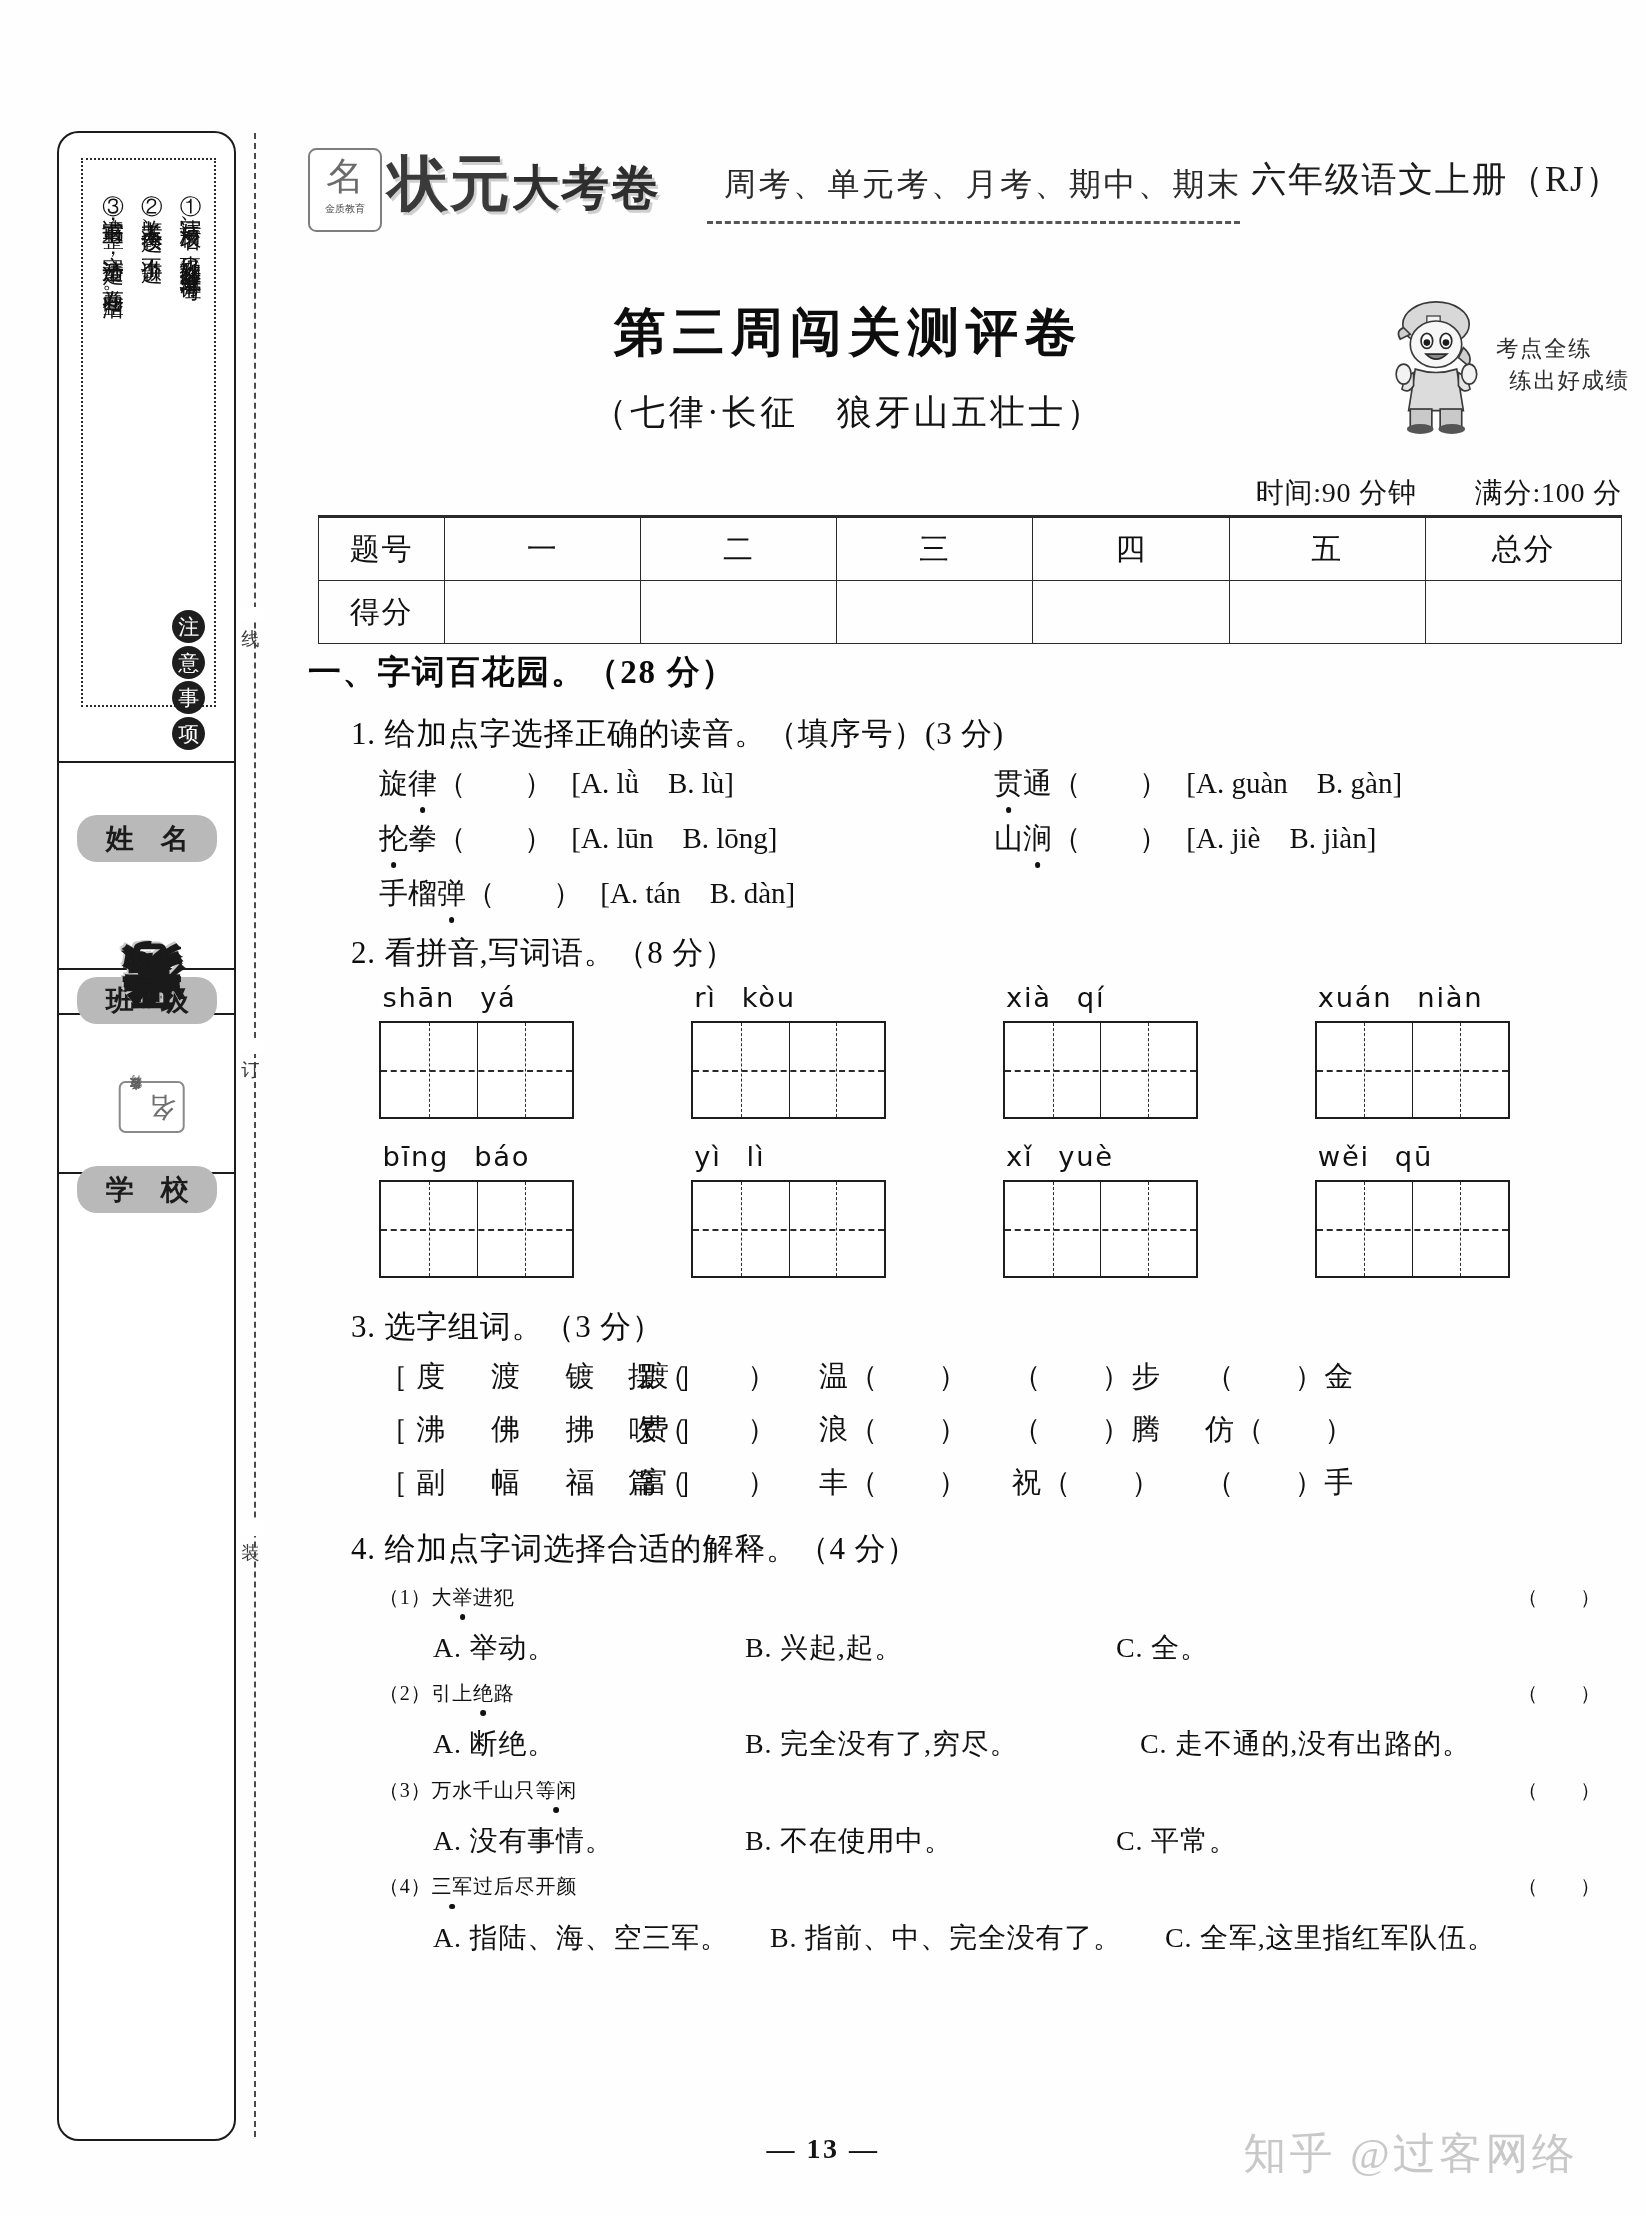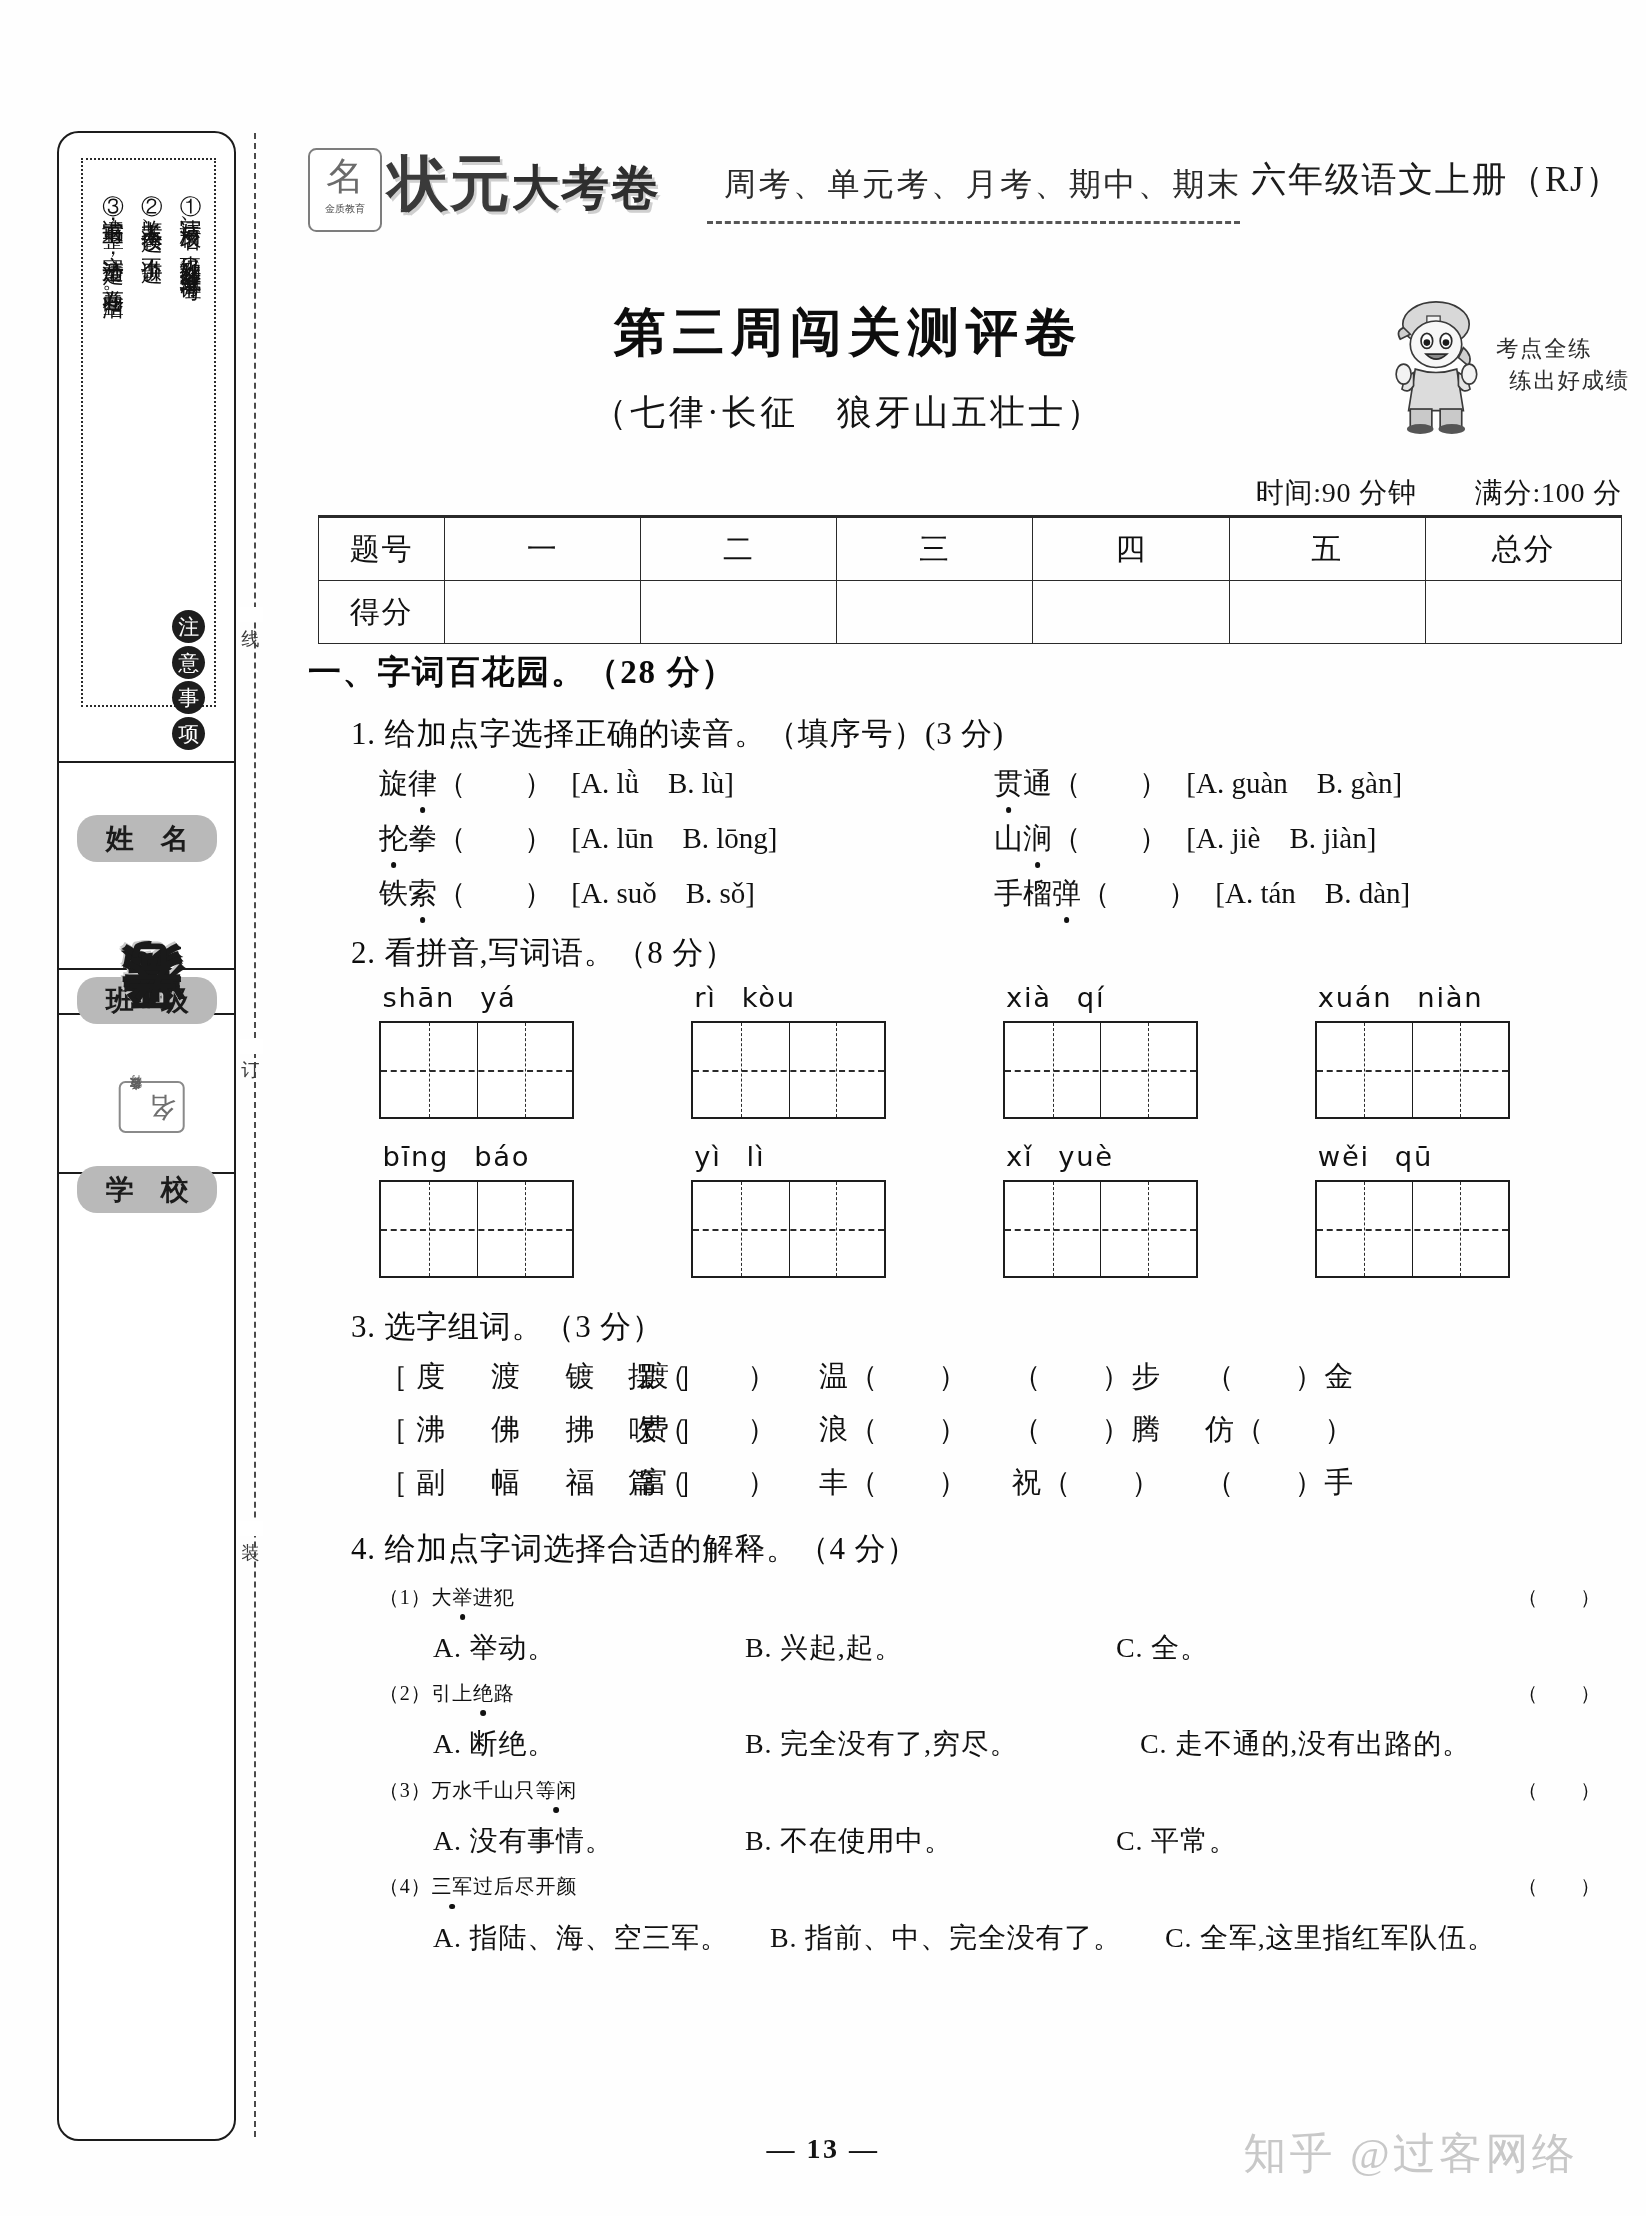--- a/index.html
+++ b/index.html
@@ -588,21 +588,20 @@
     <div class="pin-grid">
       <div class="pin-row">
         <div class="pin-cell"><span class="wordgrp"><span>旋</span><span class="dotted">律</span><span></span></span><span class="par">（　　）</span><span class="opts">[A. lǜ　B. lù]</span></div>
         <div class="pin-cell"><span class="wordgrp"><span></span><span class="dotted">贯</span><span>通</span></span><span class="par">（　　）</span><span class="opts">[A. guàn　B. gàn]</span></div>
       </div>
       <div class="pin-row">
         <div class="pin-cell"><span class="wordgrp"><span></span><span class="dotted">抡</span><span>拳</span></span><span class="par">（　　）</span><span class="opts">[A. lūn　B. lōng]</span></div>
         <div class="pin-cell"><span class="wordgrp"><span>山</span><span class="dotted">涧</span><span></span></span><span class="par">（　　）</span><span class="opts">[A. jiè　B. jiàn]</span></div>
       </div>
       <div class="pin-row">
-        <div class="pin-cell"><span class="wordgrp"><span>铁</span><span class="dotted">索</span><span></span></span><span class="par">（　　）</span><span class="opts">[A. suǒ　B. sǒ]</span></div>
         <div class="pin-cell"><span class="wordgrp"><span>手榴</span><span class="dotted">弹</span><span></span></span><span class="par">（　　）</span><span class="opts">[A. tán　B. dàn]</span></div>
       </div>
     </div>
 
     <div class="q-head"><span>2.</span> <span>看拼音,写词语。（8 分）</span></div>
 
     <div class="tzg-row">
       <div class="tzg-item">
         <div class="tzg-pinyin"><span>shān</span><span class="sp"></span><span>yá</span></div>
         <div class="tzg">

